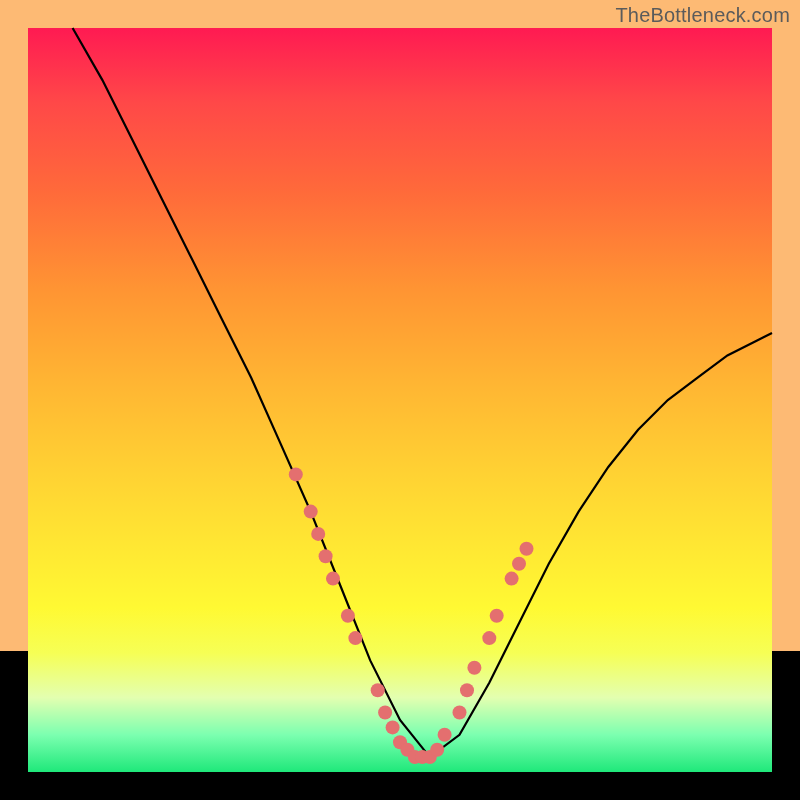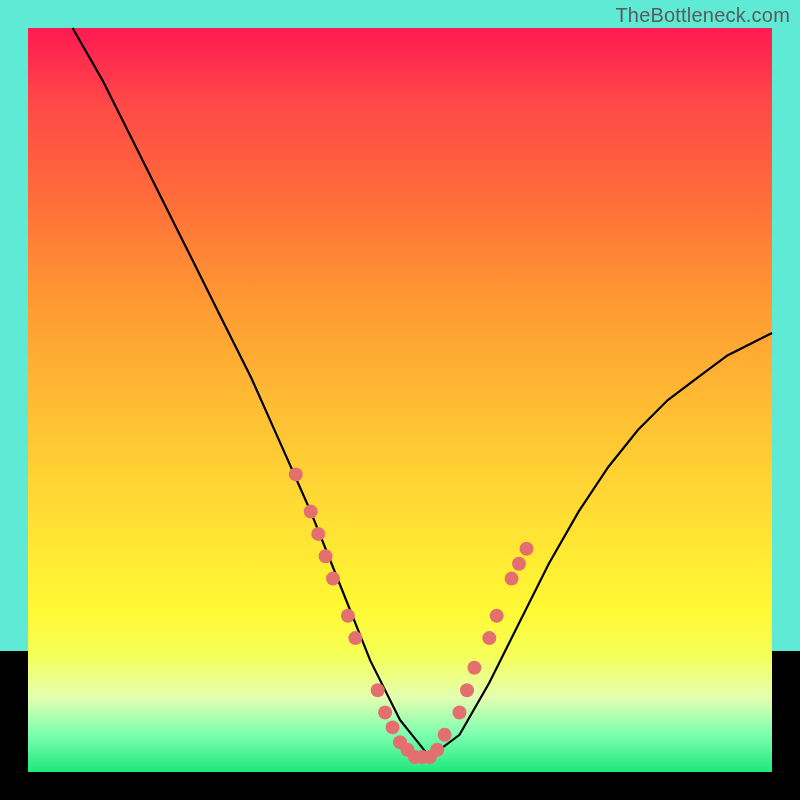--- a/index.html
+++ b/index.html
@@ -10,21 +10,21 @@
     overflow: hidden;
     background: #000;
     font-family: Arial, Helvetica, sans-serif;
   }
   .frame {
     position: absolute;
     top: 0;
     left: 0;
     width: 800px;
     height: 651px;
-    background: #5eead4;
+    background: #fdba74;
   }
   .plot {
     position: absolute;
     top: 28px;
     left: 28px;
     width: 744px;
     height: 744px;
     background: linear-gradient(to bottom,
       #ff1a52 0%,
       #ff4848 10%,

